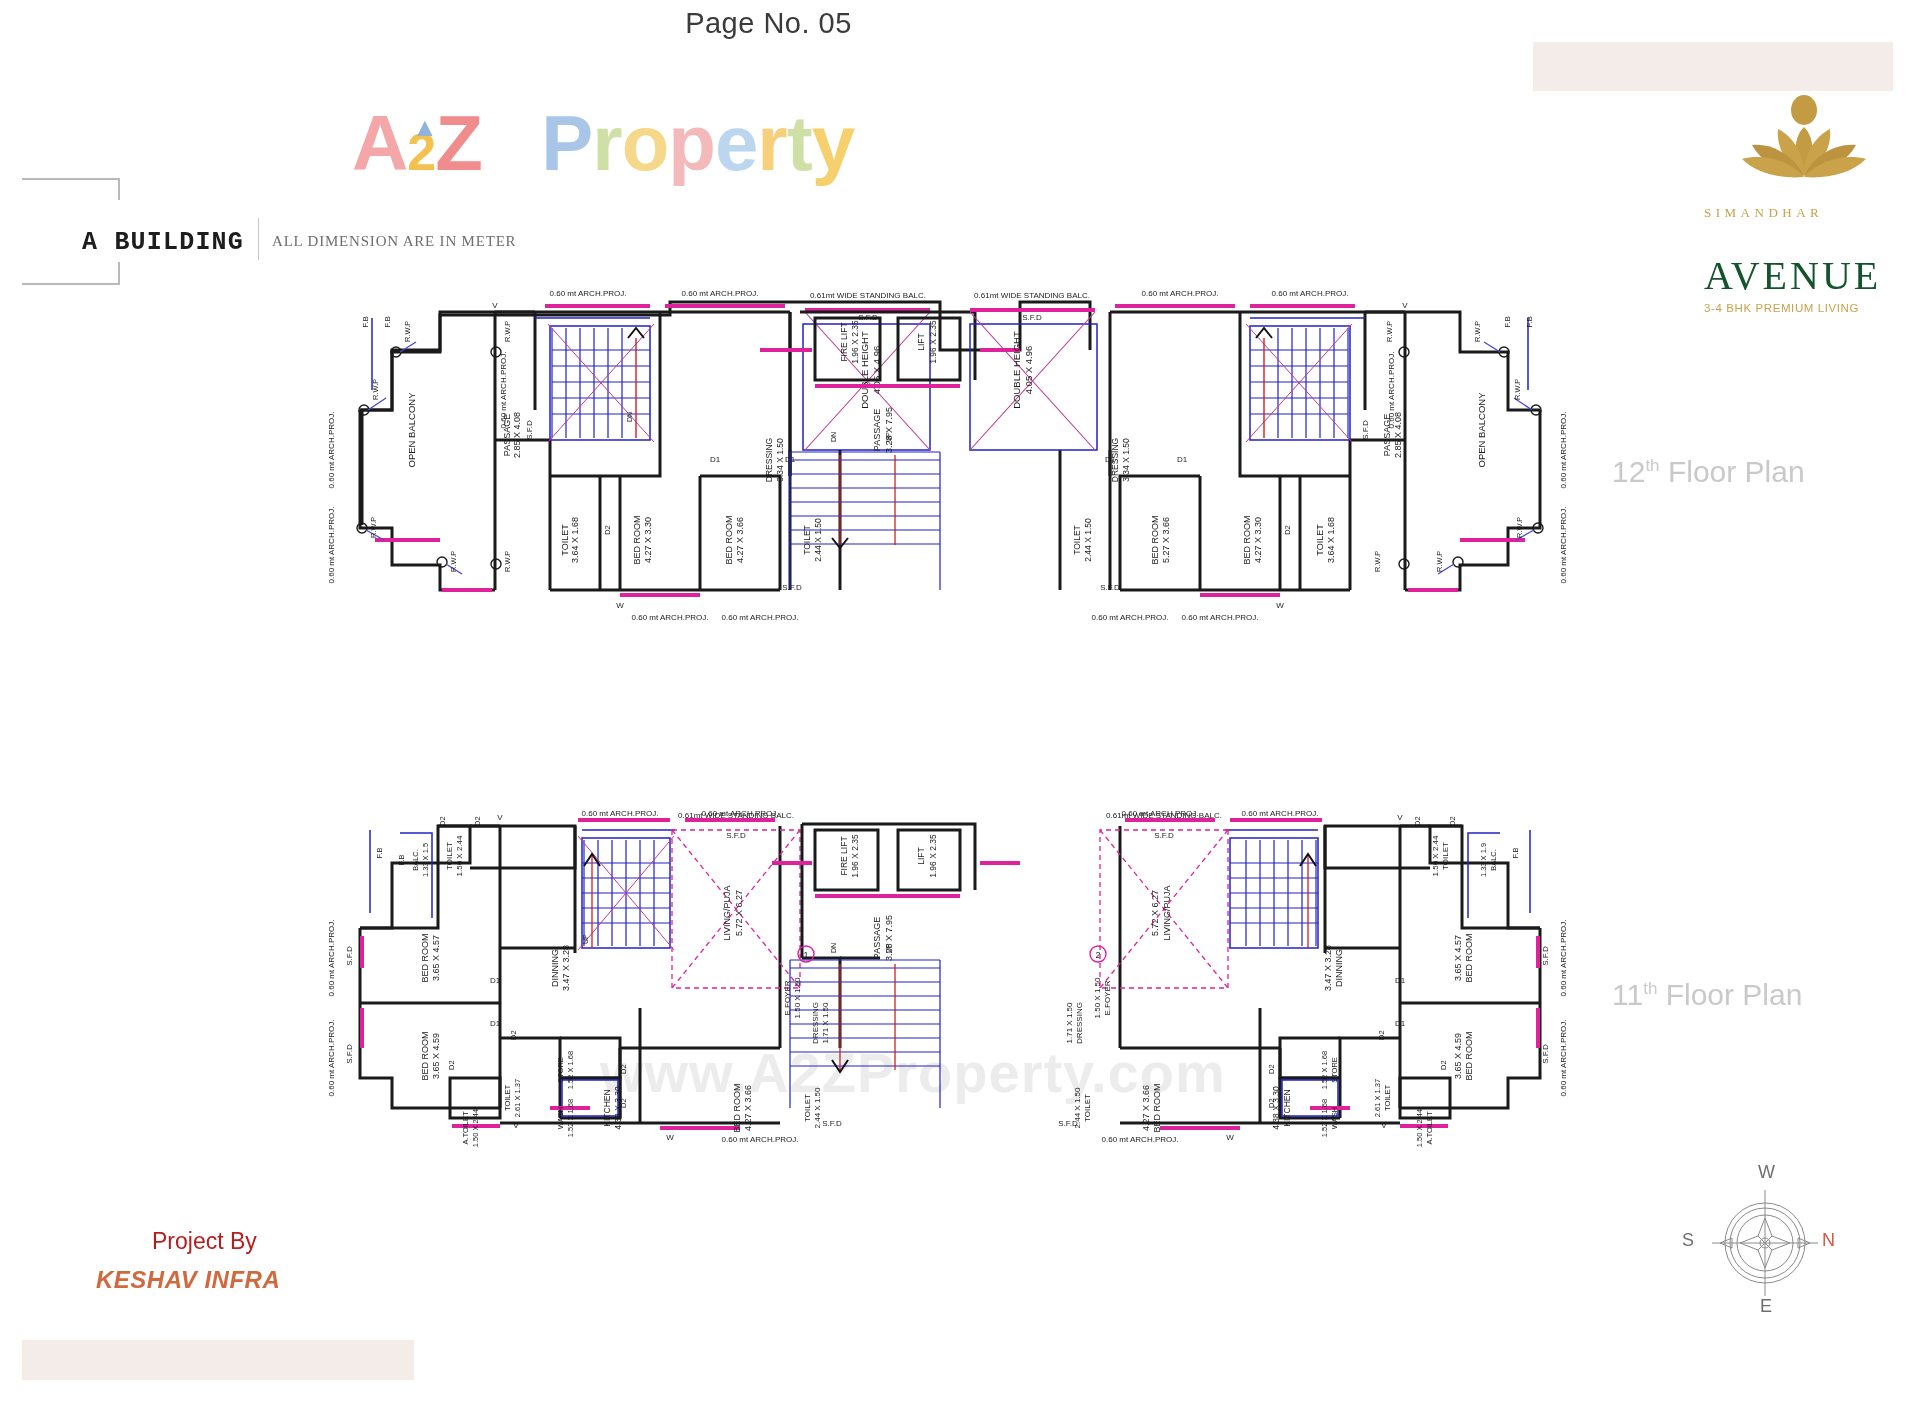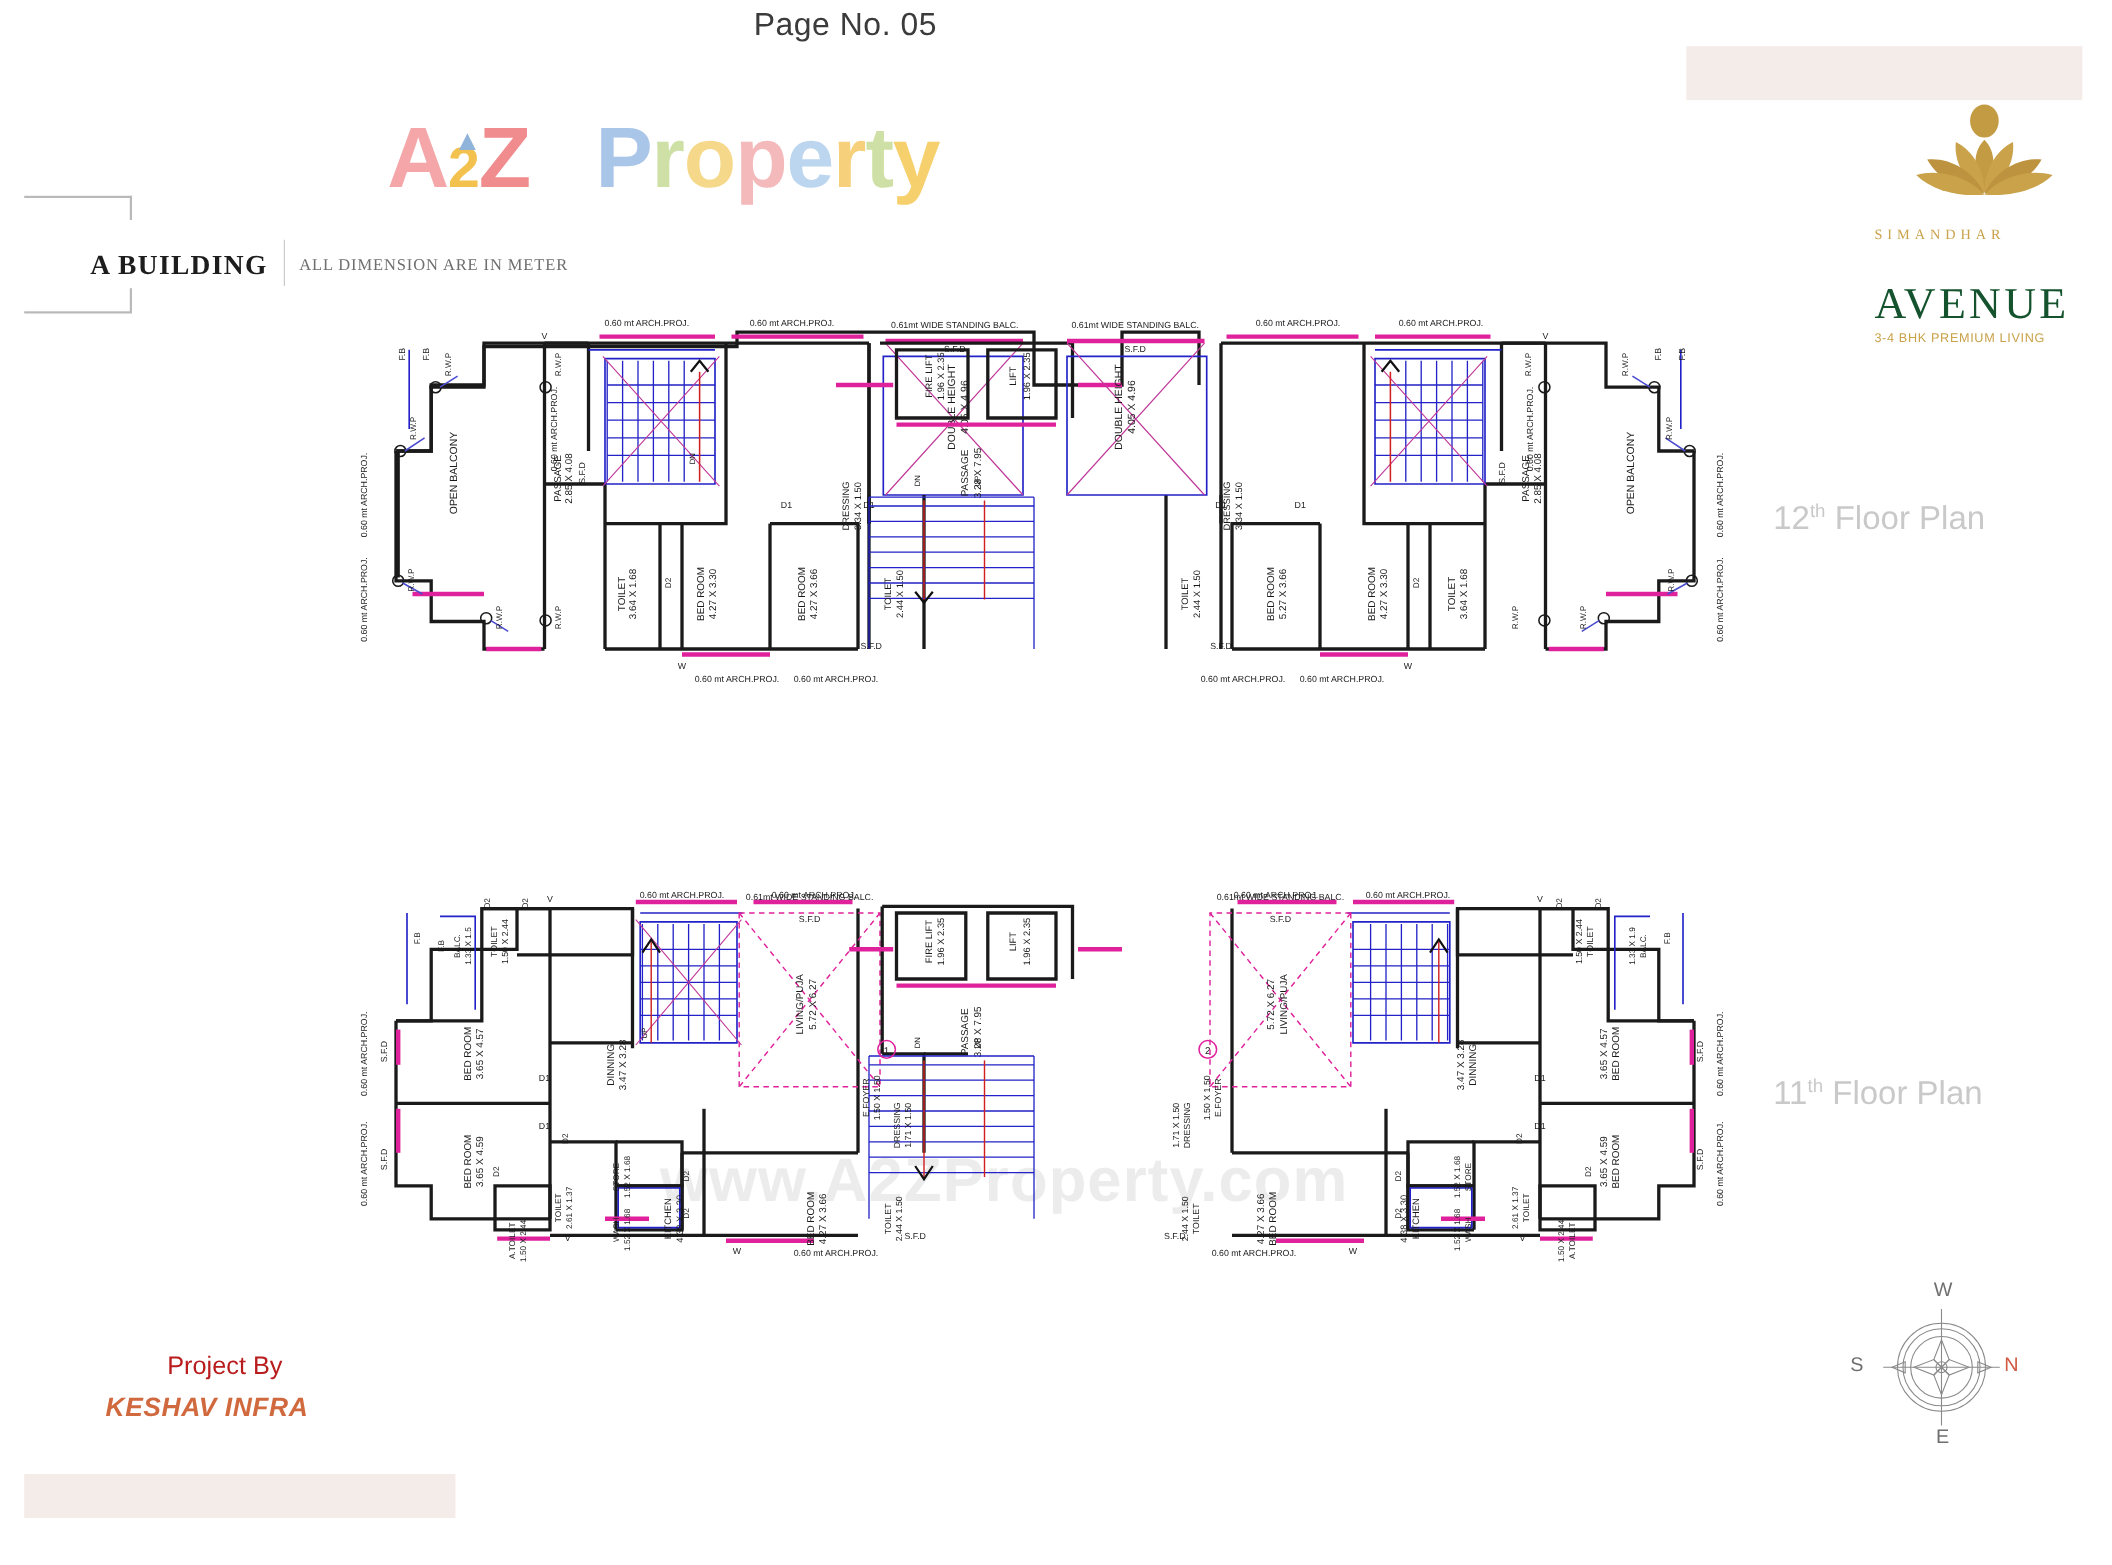--- a/index.html
+++ b/index.html
@@ -18,21 +18,21 @@
   #wm-top .o{color:#f6d88a;} #wm-top .pp{color:#f4b9bb;} #wm-top .e{color:#bcd6ef;}
   #wm-top .rr{color:#f6d07a;} #wm-top .t{color:#cfe0a6;} #wm-top .y{color:#f7d06e;}
   #wm-top .peak{position:absolute;left:60px;top:14px;font-size:26px;color:#8fb3d9;}
 
   
   #brk-tl{position:absolute;left:22px;top:178px;width:98px;height:0;border-top:2px solid #b9b9b9;}
   #brk-tl2{position:absolute;left:118px;top:178px;width:0;height:22px;border-left:2px solid #b9b9b9;}
   #brk-bl{position:absolute;left:22px;top:283px;width:98px;height:0;border-top:2px solid #b9b9b9;}
   #brk-bl2{position:absolute;left:118px;top:262px;width:0;height:22px;border-left:2px solid #b9b9b9;}
 
-  #bldg{position:absolute;left:82px;top:228px;font-family:Liberation Serif, serif;
+  #bldg{position:absolute;left:82px;top:228px;font-family:Liberation Mono, monospace;
     font-size:25px;font-weight:bold;letter-spacing:1.2px;color:#1d1d1d;}
   #bldg-div{position:absolute;left:258px;top:218px;width:0;height:42px;border-left:1.5px solid #c6c6c6;}
   #dimnote{position:absolute;left:272px;top:233px;font-family:"Liberation Serif",serif;
     font-size:15px;letter-spacing:.8px;color:#6e6e6e;}
 
   
   #logo-bar{position:absolute;left:1533px;top:42px;width:360px;height:49px;background:#f4ece8;}
   #logo-wrap{position:absolute;left:1704px;top:93px;width:200px;}
   #logo-sim{font-family:"Liberation Serif",serif;font-size:13px;letter-spacing:4.5px;color:#c9a24a;}
   #logo-ave{font-family:"Liberation Serif",serif;font-size:40px;letter-spacing:3px;color:#14532d;line-height:.96;margin-top:36px;}

